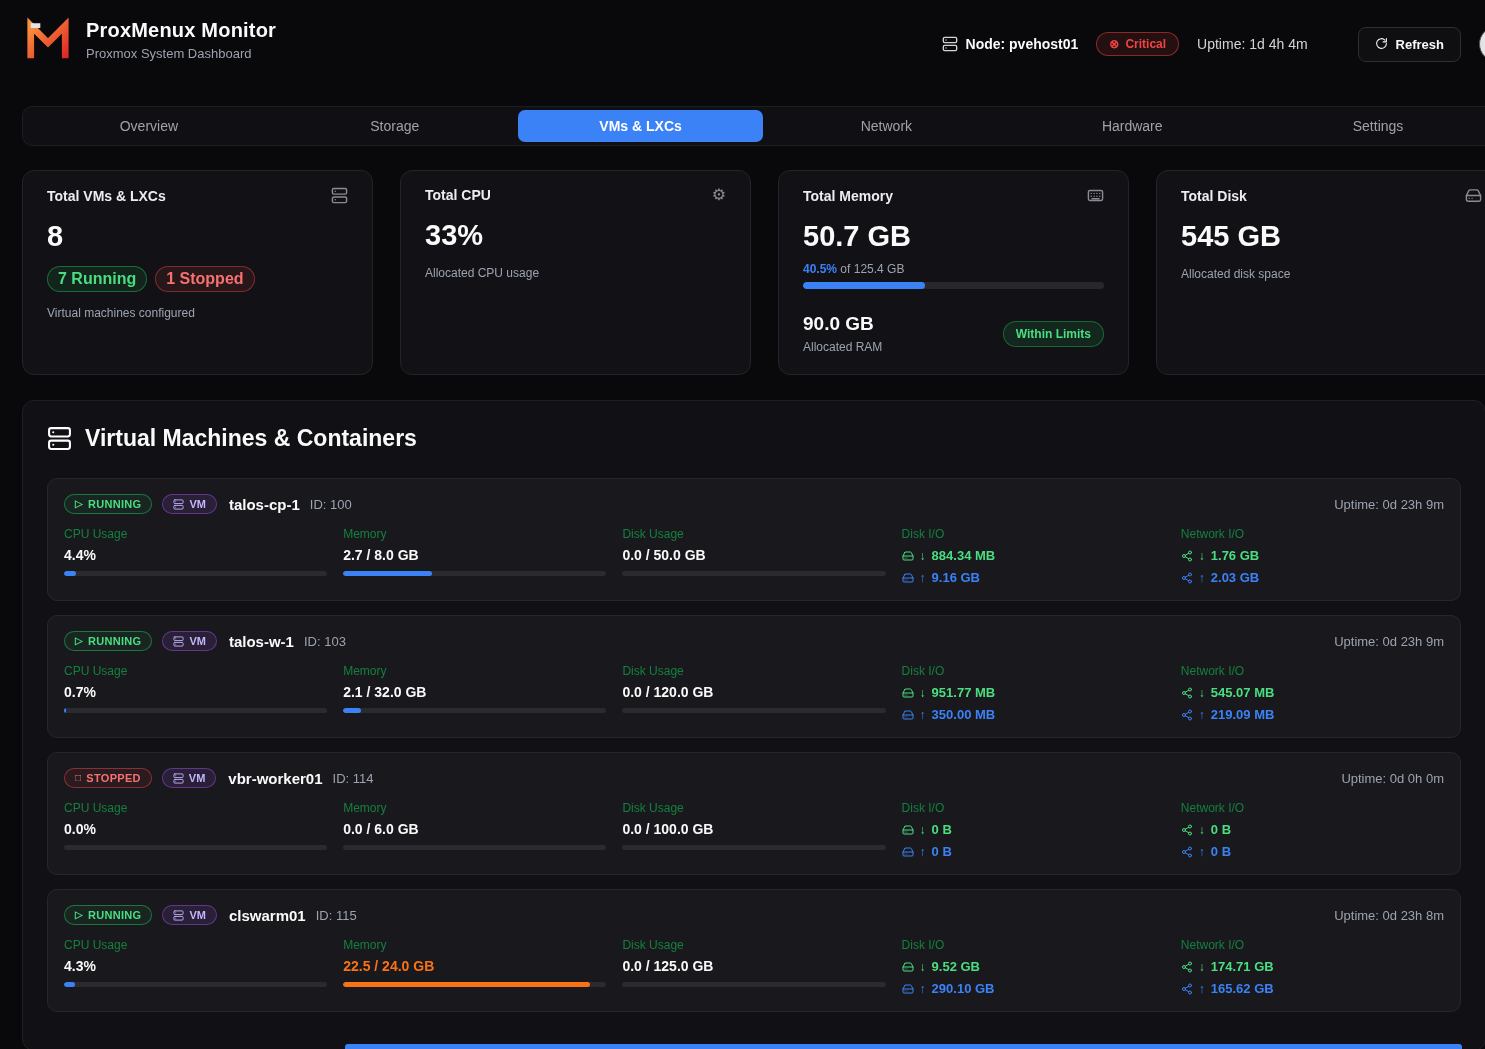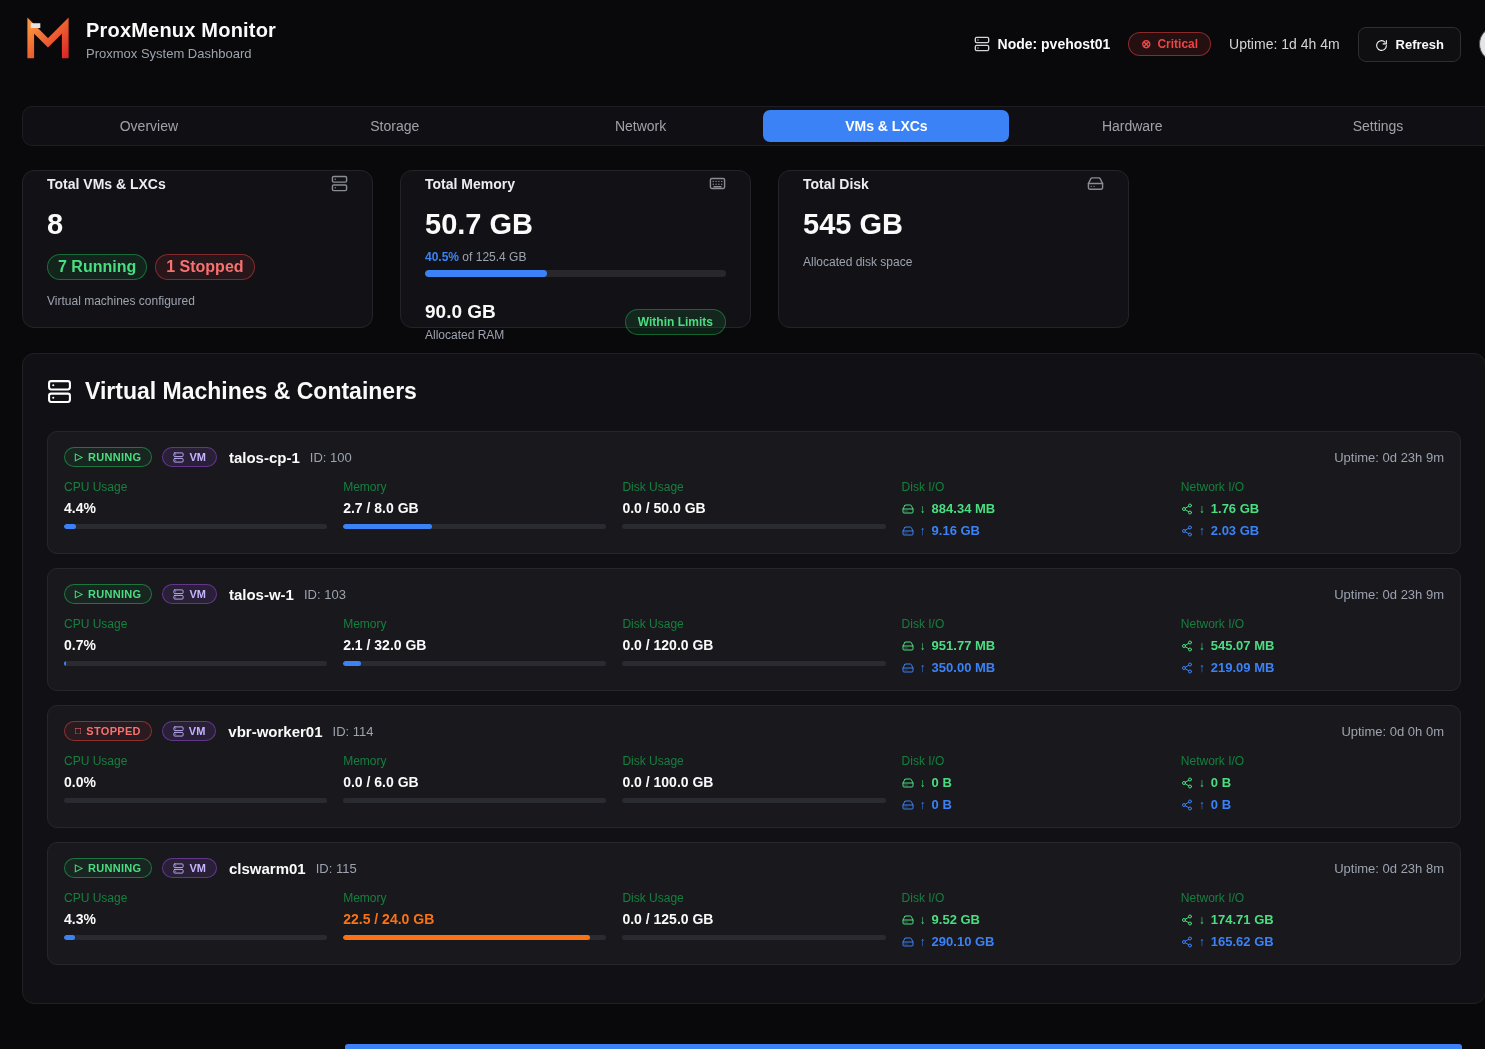--- a/index.html
+++ b/index.html
@@ -22,35 +22,35 @@
   .h-left { display:flex; gap:14px; align-items:center; }
   .logo-box { width:48px; height:48px; display:flex; align-items:center; justify-content:center; }
   .app-title { font-size:20px; font-weight:700; letter-spacing:.2px; }
   .app-subtitle { font-size:13px; color:#9ca3af; margin-top:4px; }
   .h-right { display:flex; align-items:center; gap:18px; margin-top:10px; }
   .node { display:flex; align-items:center; gap:8px; font-size:14px; font-weight:700; }
   .node .ic { width:16px; height:16px; color:#d4d4d8; }
   .badge-critical { display:inline-flex; align-items:center; gap:6px; padding:4px 12px; border-radius:999px;
     background:rgba(239,68,68,.12); border:1px solid rgba(239,68,68,.5); color:#ef4444; font-size:12px; font-weight:700; }
   .uptime { font-size:14px; color:#d4d4d8; }
-  .btn-refresh { display:inline-flex; align-items:flex-end; gap:8px; background:#0f0f12; border:1px solid #2e2e33;
-    color:#fafafa; font-size:13px; font-weight:700; padding:9px 16px; border-radius:8px; cursor:pointer; font-family:inherit; }
+  .btn-refresh { display:inline-flex; align-items:flex-start; gap:8px; background:#0f0f12; border:1px solid #2e2e33;
+    color:#fafafa; font-size:13px; font-weight:700; padding:9px 16px; border-radius:8px; cursor:pointer; font-family:inherit;margin-left:32px; }
   .btn-refresh .ic { width:13px; height:13px; }
   .edge-btn { width:36px; height:36px; border-radius:50%; background:#e4e4e7; border:1px solid #52525b; flex:none; cursor:pointer; }
 
   
   .nav { margin:42px 0 0 22px; width:1483px; background:#101014; border:1px solid #1d1d22;
     border-radius:10px; display:flex; padding:3px; }
   .tab { flex:1; height:32px; display:flex; align-items:center; justify-content:center;
     font-size:14px; color:#a1a1aa; border-radius:7px; cursor:pointer; }
   .tab.active { background:#3b82f6; color:#ffffff; font-weight:700; }
 
   
   .cards { margin:24px 0 0 22px; display:grid; grid-template-columns:repeat(4, 351px); gap:27px; }
-  .card { background:#121216; border:1px solid #232329; border-radius:12px; padding:4px 24px; height:158px; }
+  .card { background:#121216; border:1px solid #232329; border-radius:12px; padding:16px 24px; height:205px; }
   .card-head { display:flex; justify-content:space-between; align-items:center; }
   .card-title { font-size:14px; font-weight:600; color:#ededf0; }
   .card-icon { color:#8b8b94; display:flex; }
   .card-value { font-size:29px; font-weight:700; margin-top:16px; }
   .badge-row { display:flex; gap:8px; margin-top:13px; }
   .pill { display:inline-flex; align-items:center; gap:5px; padding:3px 10px; border-radius:999px;
     font-size:16px; font-weight:700; }
   .pill-green { color:#4ade80; background:rgba(34,197,94,.1); border:1px solid rgba(34,197,94,.45); }
   .pill-red { color:#f87171; background:rgba(239,68,68,.1); border:1px solid rgba(239,68,68,.45); }
   .card-caption { font-size:12px; color:#9ca3af; margin-top:14px; }
@@ -142,22 +142,22 @@
         </svg>
         <span>Refresh</span>
       </button>
       <button class="edge-btn"></button>
     </div>
   </div>
 
   <div class="nav">
     <div class="tab">Overview</div>
     <div class="tab">Storage</div>
+    <div class="tab active">VMs &amp; LXCs</div>
     <div class="tab">Network</div>
-    <div class="tab active">VMs &amp; LXCs</div>
     <div class="tab">Hardware</div>
     <div class="tab">Settings</div>
   </div>
 
   <div class="cards">
 
     <div class="card">
       <div class="card-head">
         <span class="card-title">Total VMs &amp; LXCs</span>
         <span class="card-icon">
@@ -170,20 +170,28 @@
         </span>
       </div>
       <div class="card-value">8</div>
       <div class="badge-row">
         <span class="pill pill-green">7 Running</span>
         <span class="pill pill-red">1 Stopped</span>
       </div>
       <div class="card-caption">Virtual machines configured</div>
     </div>
 
+    <div class="card">
+      <div class="card-head">
+        <span class="card-title">Total CPU</span>
+        <span class="card-icon gear-glyph">⚙</span>
+      </div>
+      <div class="card-value">33%</div>
+      <div class="card-caption">Allocated CPU usage</div>
+    </div>
 
     <div class="card">
       <div class="card-head">
         <span class="card-title">Total Memory</span>
         <span class="card-icon">
           <svg class="ic ic-card" viewBox="0 0 24 24">
             <rect x="2" y="5" width="20" height="14" rx="2"></rect>
             <path d="M6 9h.01M10 9h.01M14 9h.01M18 9h.01M6 13h.01M10 13h.01M14 13h.01M18 13h.01M7 16.5h10"></path>
           </svg>
         </span>

